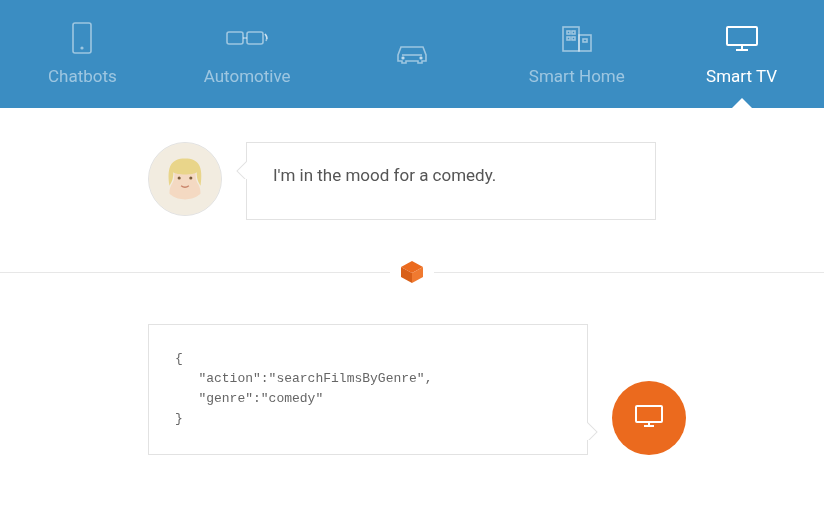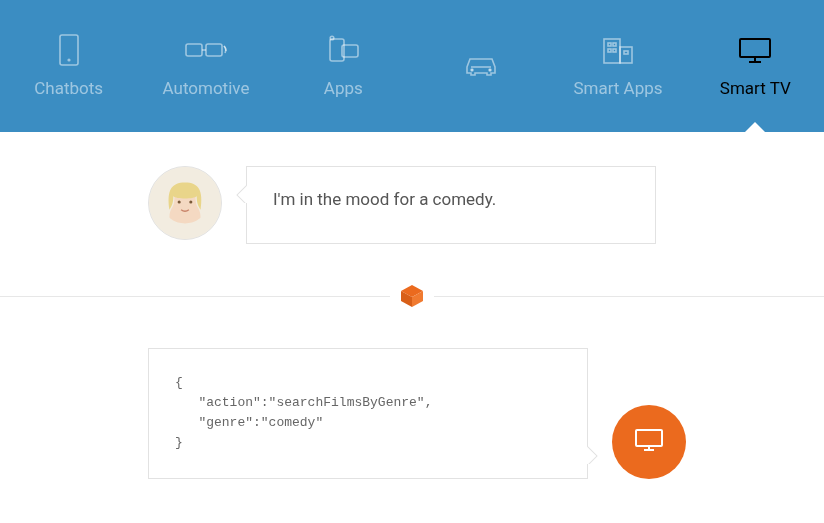--- a/index.html
+++ b/index.html
@@ -6,35 +6,35 @@
   body {
     font-family: -apple-system, BlinkMacSystemFont, "Segoe UI", Roboto, "Helvetica Neue", Arial, sans-serif;
     background: #fff;
     width: 824px;
     height: 523px;
     overflow: hidden;
   }
   .tabs {
     display: flex;
     background: #3b8dc2;
-    height: 132px;
+    height: 108px;
     position: relative;
   }
   .tab {
     flex: 1;
     display: flex;
     flex-direction: column;
     align-items: center;
     justify-content: center;
     gap: 12px;
     cursor: pointer;
     color: rgba(255,255,255,0.5);
     position: relative;
   }
-  .tab.active { color: #000000; }
+  .tab.active { color: #ffffff; }
   .tab-icon { height: 32px; display:flex; align-items:center; justify-content:center; }
   .tab-label { font-size: 17px; }
   .tab.active::after {
     content: "";
     position: absolute;
     bottom: -1px;
     left: 50%;
     transform: translateX(-50%);
     border-left: 11px solid transparent;
     border-right: 11px solid transparent;
@@ -164,30 +164,20 @@
     <span class="tab-icon">
       <svg width="44" height="24" viewBox="0 0 44 24" fill="none" stroke="currentColor" stroke-width="1.6">
         <rect x="2" y="6" width="16" height="12" rx="2"></rect>
         <rect x="22" y="6" width="16" height="12" rx="2"></rect>
         <path d="M18 12 h4"></path>
         <path d="M40 8 q2 2 2 5"></path>
         <path d="M40 8 q3 3 1 7"></path>
       </svg>
     </span>
     <span class="tab-label">Automotive</span>
-  </div>
-  <div class="tab">
-    <span class="tab-icon">
-      <svg width="38" height="30" viewBox="0 0 38 30" fill="none" stroke="currentColor" stroke-width="1.6">
-        <rect x="6" y="4" width="14" height="22" rx="2"></rect>
-        <rect x="18" y="10" width="16" height="12" rx="2"></rect>
-        <circle cx="8" cy="3" r="1.8"></circle>
-      </svg>
-    </span>
-    <span class="tab-label">Apps</span>
   </div>
   <div class="tab">
     <span class="tab-icon">
       <svg width="40" height="26" viewBox="0 0 40 26" fill="none" stroke="currentColor" stroke-width="1.6">
         <path d="M6 14 l3 -8 h22 l3 8 v6 h-4 v2 h-4 v-2 h-12 v2 h-4 v-2 h-4 z"></path>
         <path d="M10 14 h20"></path>
         <circle cx="11" cy="17" r="1" fill="currentColor"></circle>
         <circle cx="29" cy="17" r="1" fill="currentColor"></circle>
       </svg>
     </span>
@@ -197,21 +187,21 @@
       <svg width="36" height="30" viewBox="0 0 36 30" fill="none" stroke="currentColor" stroke-width="1.6">
         <rect x="4" y="4" width="16" height="24"></rect>
         <rect x="20" y="12" width="12" height="16"></rect>
         <rect x="8" y="8" width="3" height="3"></rect>
         <rect x="13" y="8" width="3" height="3"></rect>
         <rect x="8" y="14" width="3" height="3"></rect>
         <rect x="13" y="14" width="3" height="3"></rect>
         <rect x="24" y="16" width="4" height="3"></rect>
       </svg>
     </span>
-    <span class="tab-label">Smart Apps</span>
+    <span class="tab-label">Smart Home</span>
   </div>
   <div class="tab active">
     <span class="tab-icon">
       <svg width="36" height="28" viewBox="0 0 36 28" fill="none" stroke="currentColor" stroke-width="2">
         <rect x="3" y="3" width="30" height="18" rx="1"></rect>
         <line x1="12" y1="26" x2="24" y2="26"></line>
         <line x1="18" y1="21" x2="18" y2="26"></line>
       </svg>
     </span>
     <span class="tab-label">Smart TV</span>

